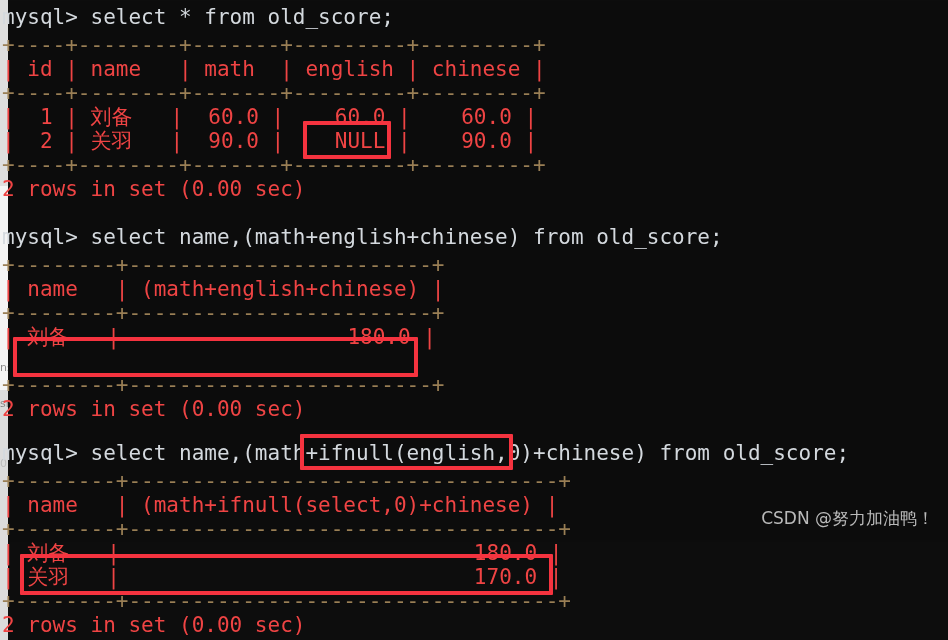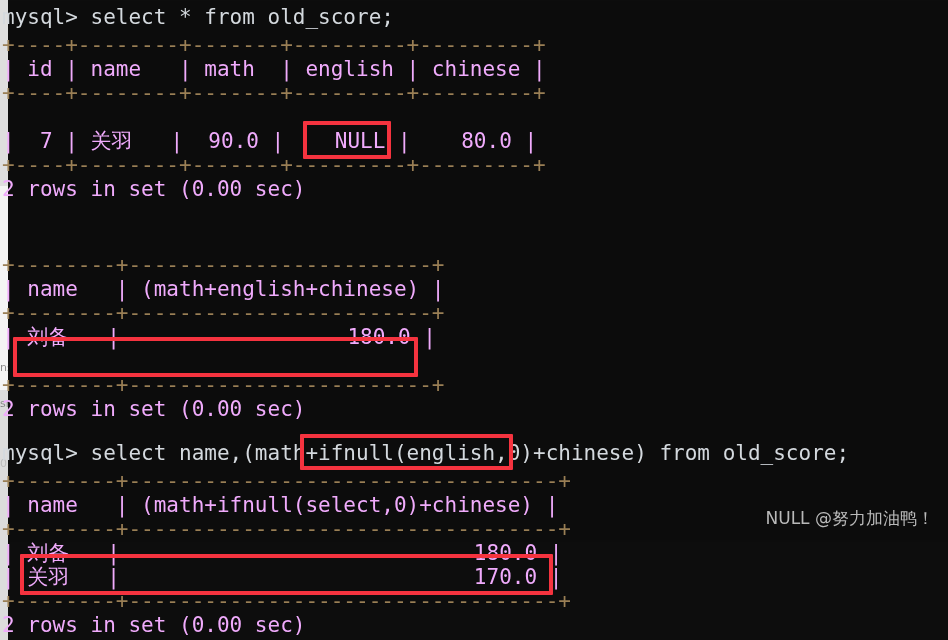--- a/index.html
+++ b/index.html
@@ -47,21 +47,21 @@
     height: 541px;
     background: #0c0c0c;
   }
   .line {
     position: absolute;
     left: 0;
     white-space: pre;
     font-size: 21px;
     line-height: 24px;
     letter-spacing: 0px;
-    color: #f0abfc;
+    color: #ef4444;
   }
   
   .sql { color: #d4d9de; }
   
   .frame { color: #9a7f55; }
   .hl {
     position: absolute;
     border: 4px solid #f5333f;
     box-sizing: border-box;
     background: transparent;
@@ -88,24 +88,26 @@
   <div class="bg-ghost" style="top:398px;">sr</div>
   <div class="bg-ghost" style="top:458px;color:#bdbdbd;">0</div>
 
   <div class="term">
 
     <div class="line sql" style="top:4px;left:-6px;">mysql&gt; select * from old_score;</div>
 
     <div class="line frame" style="top:32px;left:-6px;">+----+--------+-------+---------+---------+</div>
     <div class="line" style="top:56px;left:-6px;">| id | name   | math  | english | chinese |</div>
     <div class="line frame" style="top:80px;left:-6px;">+----+--------+-------+---------+---------+</div>
-    <div class="line" style="top:128px;left:-6px;">|  7 | 关羽   |  90.0 |    NULL |    80.0 |</div>
+    <div class="line" style="top:104px;left:-6px;">|  1 | 刘备   |  60.0 |    60.0 |    60.0 |</div>
+    <div class="line" style="top:128px;left:-6px;">|  2 | 关羽   |  90.0 |    NULL |    90.0 |</div>
     <div class="line frame" style="top:152px;left:-6px;">+----+--------+-------+---------+---------+</div>
     <div class="line" style="top:176px;left:-6px;">2 rows in set (0.00 sec)</div>
 
+    <div class="line sql" style="top:224px;left:-6px;">mysql&gt; select name,(math+english+chinese) from old_score;</div>
 
     <div class="line frame" style="top:252px;left:-6px;">+--------+------------------------+</div>
     <div class="line" style="top:276px;left:-6px;">| name   | (math+english+chinese) |</div>
     <div class="line frame" style="top:300px;left:-6px;">+--------+------------------------+</div>
     <div class="line" style="top:324px;left:-6px;">| 刘备   |                  180.0 |</div>
     <div class="line frame" style="top:372px;left:-6px;">+--------+------------------------+</div>
     <div class="line" style="top:396px;left:-6px;">2 rows in set (0.00 sec)</div>
 
     <div class="line sql" style="top:440px;left:-6px;">mysql&gt; select name,(math+ifnull(english,0)+chinese) from old_score;</div>
 
@@ -118,15 +120,15 @@
     <div class="line" style="top:612px;left:-6px;">2 rows in set (0.00 sec)</div>
 
     <div class="hl" style="left:295px;top:120px;width:88px;height:38px;"></div>
 
     <div class="hl" style="left:5px;top:336px;width:405px;height:40px;"></div>
 
     <div class="hl" style="left:292px;top:433px;width:213px;height:36px;"></div>
 
     <div class="hl" style="left:12px;top:553px;width:533px;height:41px;"></div>
 
-    <div class="watermark" style="right:14px;bottom:12px;">NULL @努力加油鸭！</div>
+    <div class="watermark" style="right:14px;bottom:12px;">CSDN @努力加油鸭！</div>
   </div>
 </div>
 
 </body></html>

